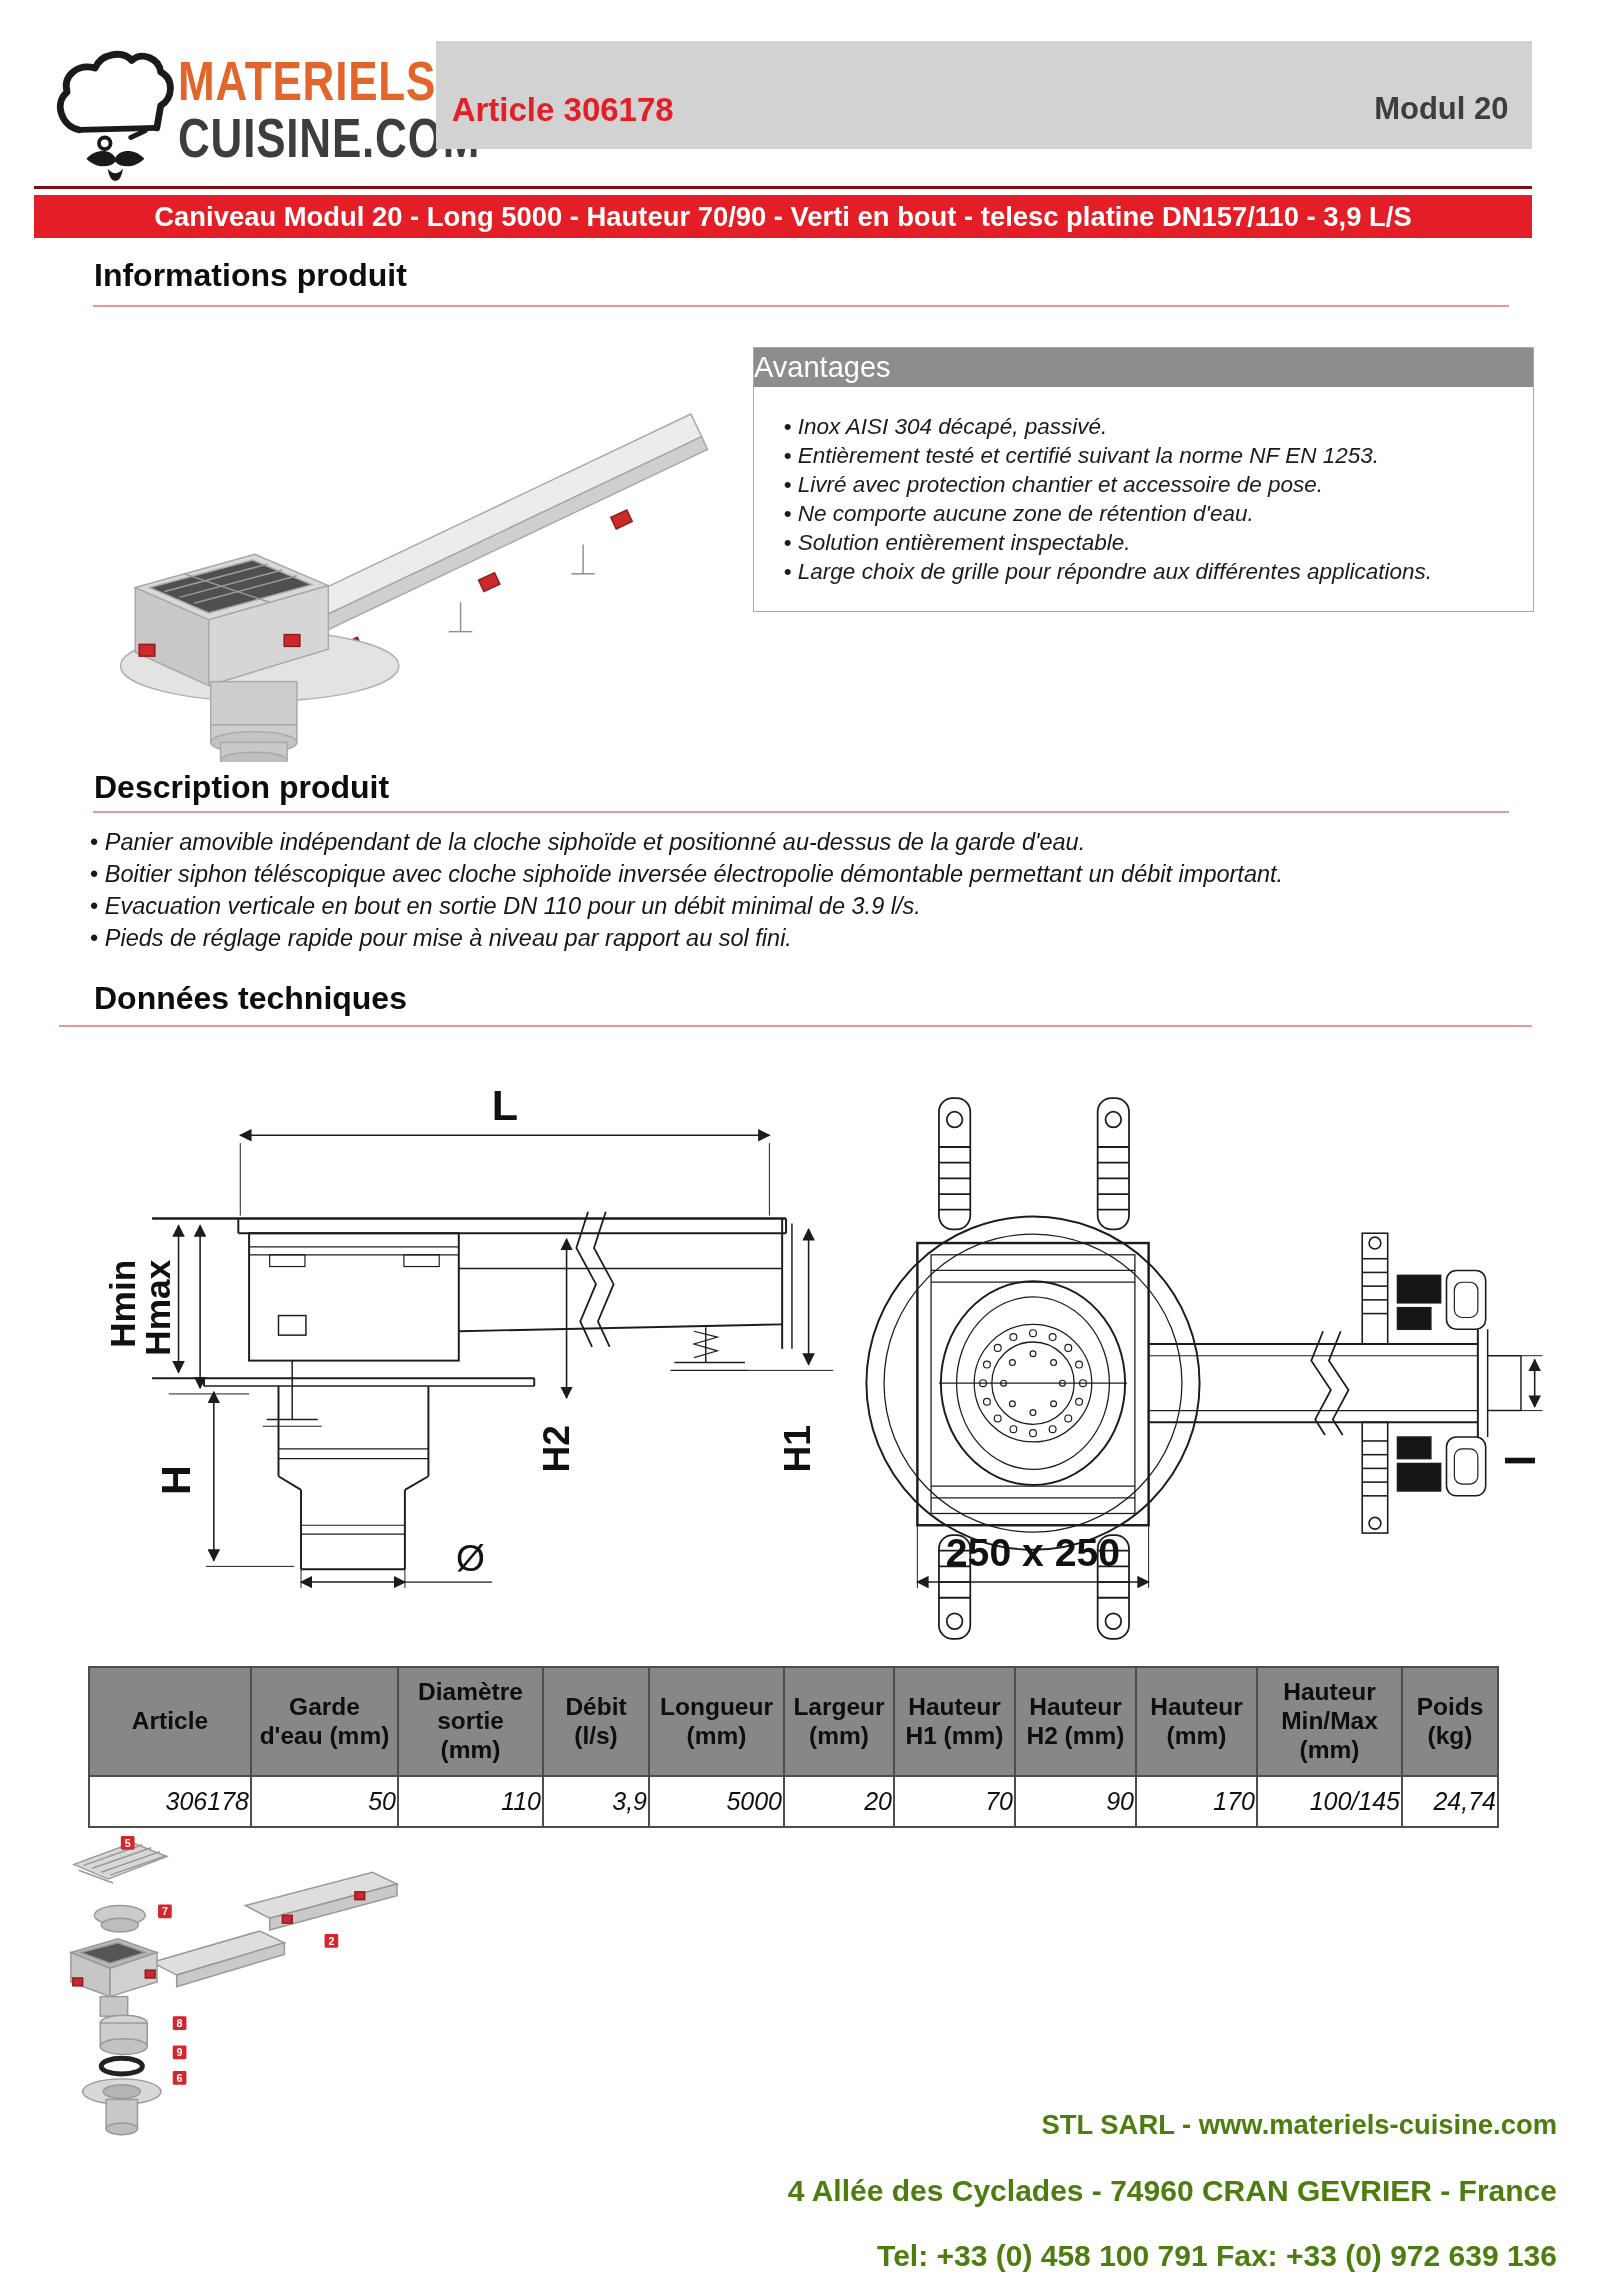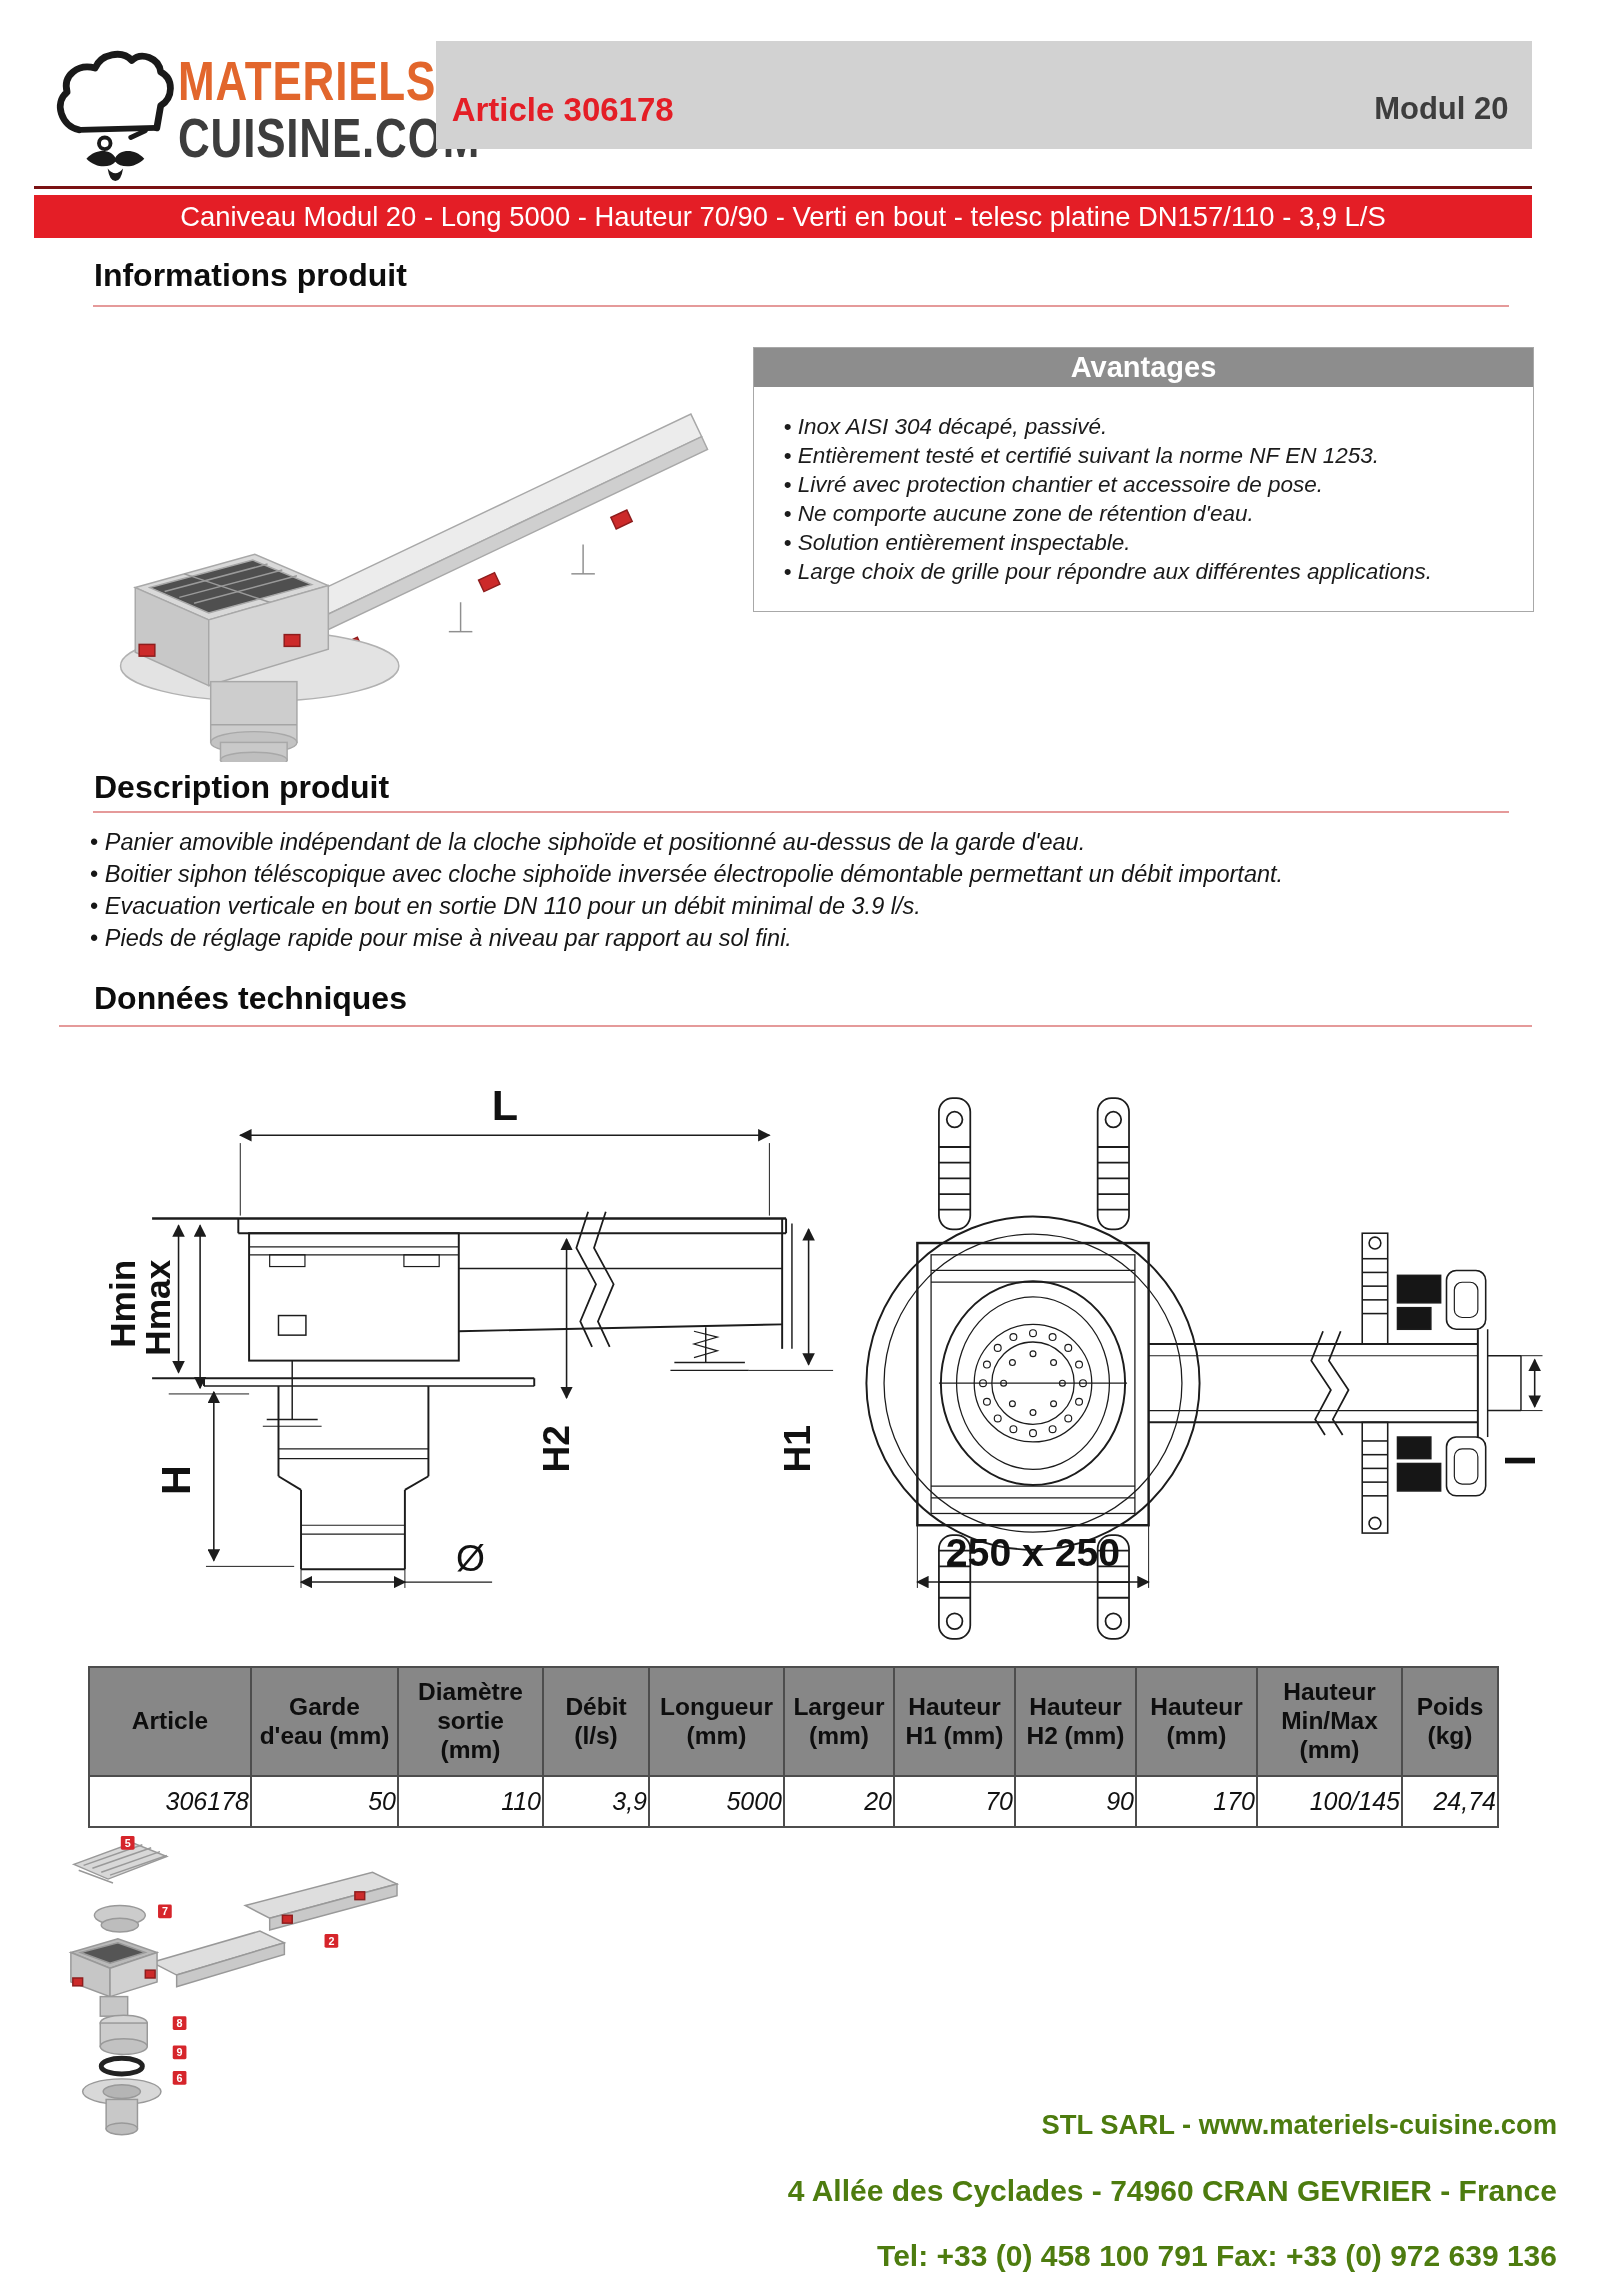--- a/index.html
+++ b/index.html
@@ -10,29 +10,29 @@
   
   .logo-text div{font-weight:bold;font-size:55px;line-height:57px;letter-spacing:1px;
                  transform:scaleX(.8);transform-origin:left center;white-space:nowrap;}
   .logo-line1{color:#e2662c;}
   .logo-line2{color:#3d3d3d;}
   .gray-box{left:436px;top:41px;width:1096px;height:108px;background:#d2d2d2;}
   .article-label{position:absolute;left:15.7px;bottom:19.6px;font-size:33px;font-weight:bold;color:#e41e26;}
   .model-label{position:absolute;right:23.5px;bottom:21.6px;font-size:31px;font-weight:bold;color:#3d3d3d;}
   .dark-rule{left:34px;top:186px;width:1498px;height:2.9px;background:#7a1113;}
   .banner{left:34px;top:195px;width:1498px;height:43px;background:#e41e26;color:#fff;
-          font-weight:normal;font-size:27.4px;line-height:44px;text-align:center;white-space:nowrap;}
+          font-weight:bold;font-size:27.4px;line-height:44px;text-align:center;white-space:nowrap;}
 
   h2.sec{position:absolute;margin:4px;font-size:32px;font-weight:bold;color:#0d0d0d;}
   .rule{position:absolute;height:2px;background:#e59a9a;}
 
   
   .avantages{left:753px;top:347px;width:779px;border:1px solid #a8a8a8;background:#fff;}
-  .avantages-title{height:39px;background:#8d8d8d;color:#fff;font-weight:bold;font-size:29px;
-                   line-height:39px;text-align:center;}
+  .avantages-title{height:39px;background:#8d8d8d;color:#fff;font-weight:normal;font-size:29px;
+                   line-height:39px;text-align:left;}
   .avantages ul{margin:16px;padding:8.8px 5.9px 8.8px 13.7px;list-style:none;}
   .avantages li{font-style:italic;font-size:22.5px;line-height:29px;color:#1b1b1b;white-space:nowrap;}
   .avantages li::before{content:"• ";font-style:normal;}
 
   
   .desc-list{left:90px;top:826px;width:1441px;margin:0;padding:0;list-style:none;}
   .desc-list li{font-style:italic;font-size:23.5px;line-height:32px;color:#161616;white-space:nowrap;}
   .desc-list li::before{content:"• ";font-style:normal;}
 
   

